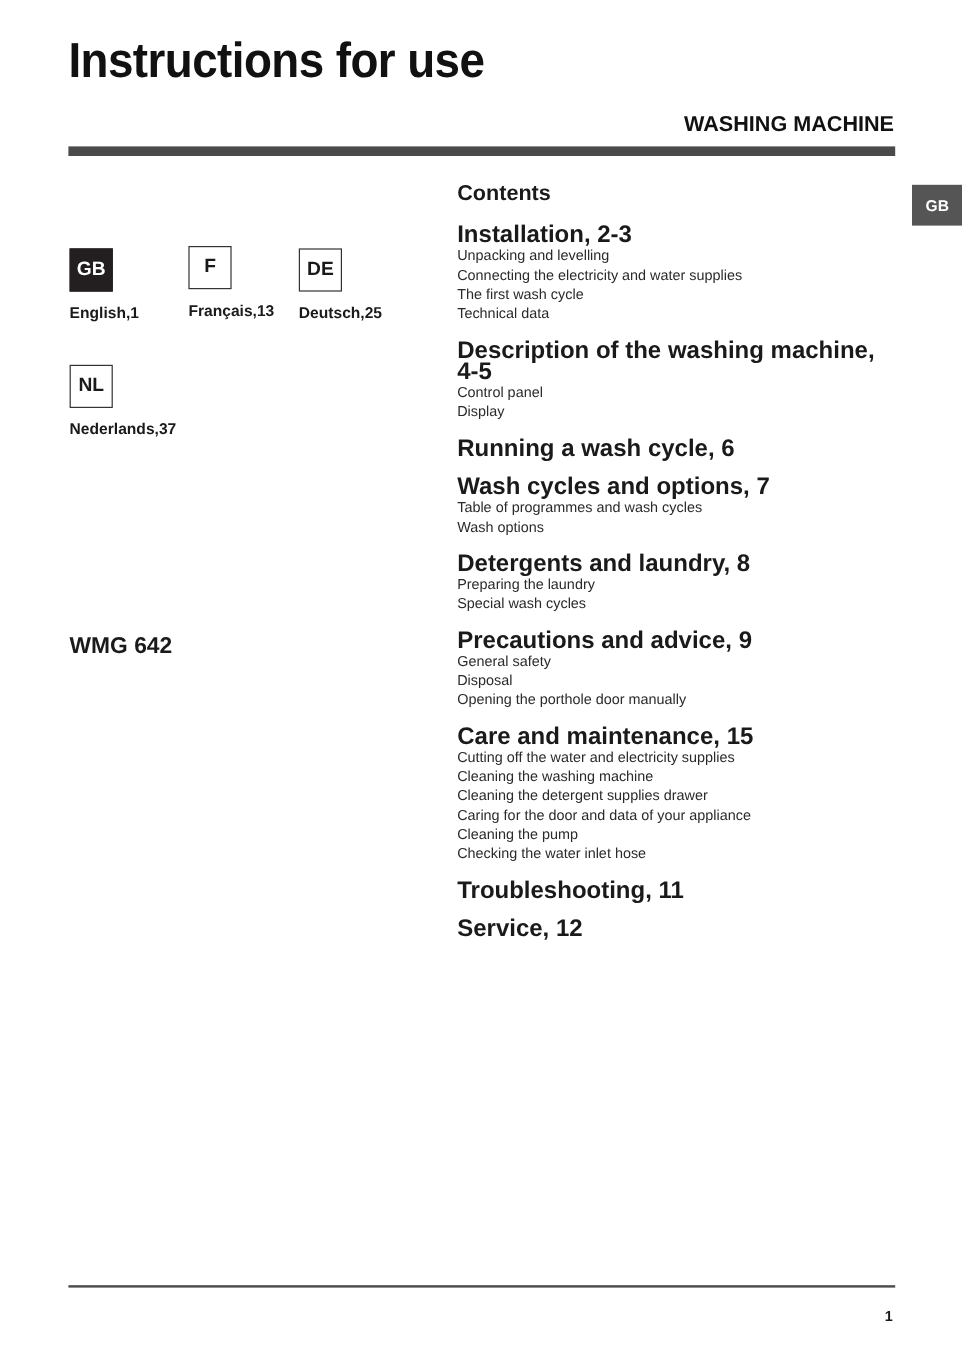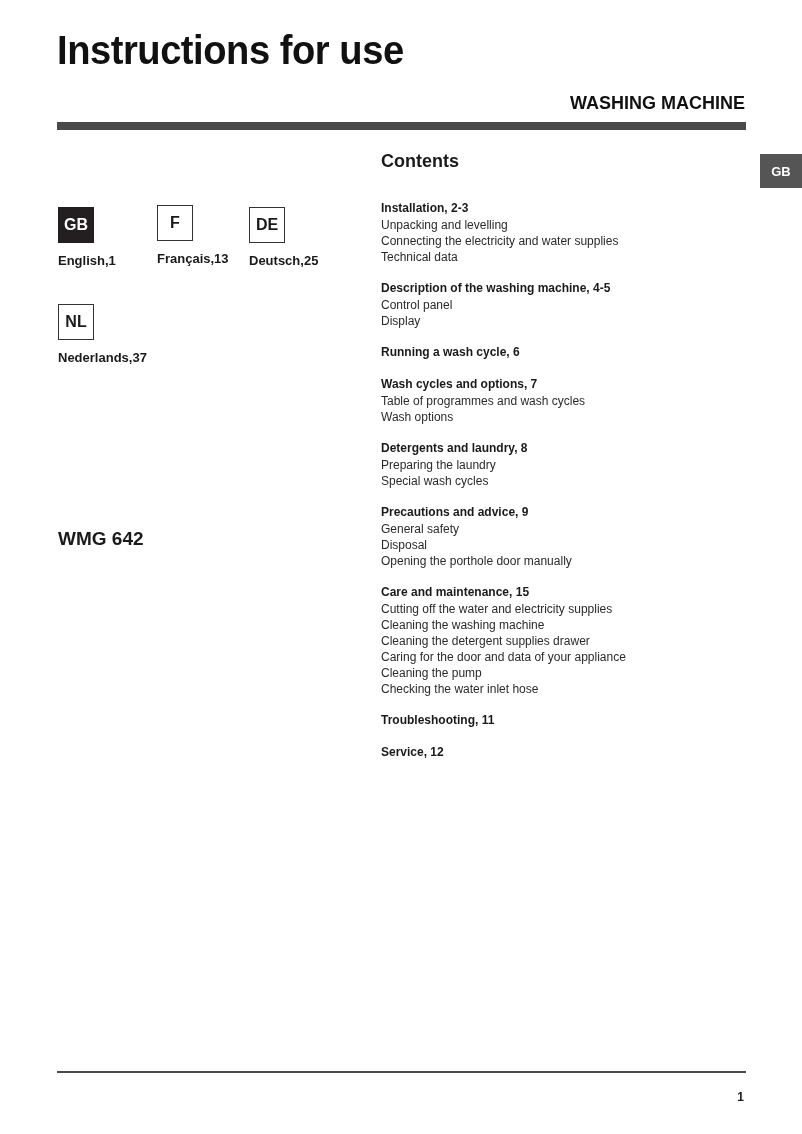--- a/index.html
+++ b/index.html
@@ -39,25 +39,25 @@
       white-space: nowrap;
     }
     .model {
       position: absolute; left: 58px; top: 528px;
       font-size: 19px; font-weight: bold; color: #1a1a1a;
     }
     .contents {
       position: absolute; left: 381px; top: 150px; width: 370px;
     }
     .contents-title {
-      font-size: 18px; font-weight: bold; margin: 0 0 27px 0; line-height: 22px;
+      font-size: 18px; font-weight: bold; margin: 0 0 15px 0; line-height: 22px;
     }
     .section { margin-bottom: 14px; }
     .section-head {
-      font-size: 12px; font-weight: bold; line-height: 18px; color: #1a1a1a;
+      font-size: 20px; font-weight: bold; line-height: 18px; color: #1a1a1a;
     }
     .section-item {
       font-size: 12px; line-height: 16px; color: #2a2a2a;
     }
     .bottom-rule {
       position: absolute; left: 57px; top: 1071px; width: 689px; height: 2px;
       background: #4a4a4a;
     }
     .page-num {
       position: absolute; right: 58px; top: 1090px;
@@ -91,20 +91,21 @@
 
 <div class="model">WMG 642</div>
 
 <div class="contents">
   <div class="contents-title">Contents</div>
 
   <div class="section">
     <div class="section-head">Installation, 2-3</div>
     <div class="section-item">Unpacking and levelling</div>
     <div class="section-item">Connecting the electricity and water supplies</div>
+    <div class="section-item">The first wash cycle</div>
     <div class="section-item">Technical data</div>
   </div>
 
   <div class="section">
     <div class="section-head">Description of the washing machine, 4-5</div>
     <div class="section-item">Control panel</div>
     <div class="section-item">Display</div>
   </div>
 
   <div class="section">

